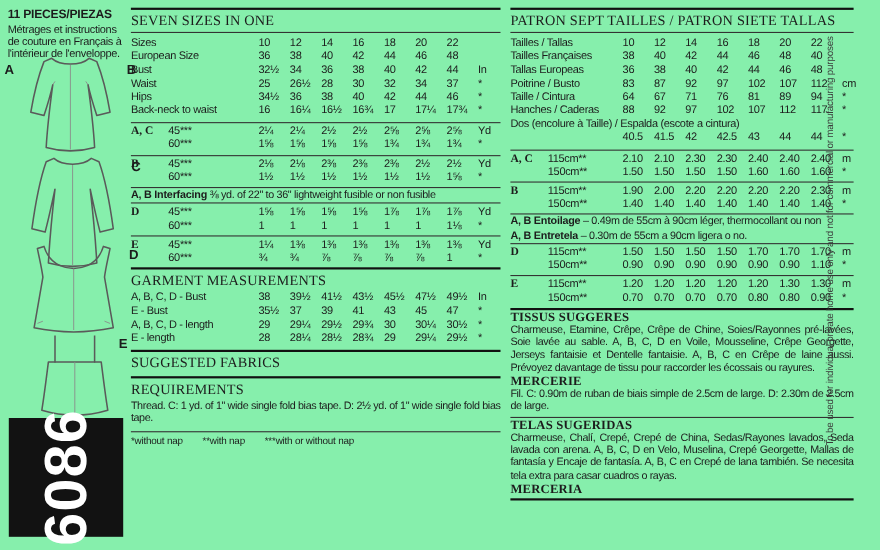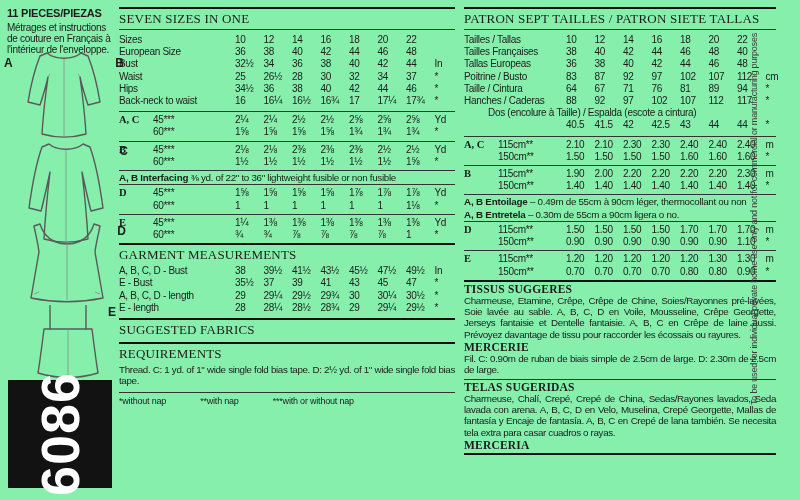--- a/index.html
+++ b/index.html
@@ -28,28 +28,28 @@
      margin:1px 0 0 0;letter-spacing:0.2px;}
   .trow{display:grid;grid-template-columns:var(--labw) repeat(7,var(--valw)) 1fr;
         font-size:10px;line-height:12.2px;letter-spacing:-0.3px;align-items:baseline;}
   .col-mid .trow{--labw:116px;--valw:28.5px;}
   .col-right .trow{--labw:102px;--valw:28.5px;}
   .tlabel{white-space:nowrap;}
   .tview{font-family:"Liberation Serif",serif;font-weight:bold;font-size:10.5px;
          display:inline-block;width:34px;letter-spacing:0;}
   .tval{white-space:nowrap;}
   .tunit{white-space:nowrap;}
-  .trow-full{font-size:10px;line-height:12.2px;letter-spacing:-0.3px;white-space:nowrap;margin-left:24px;}
+  .trow-full{font-size:10px;line-height:12.2px;letter-spacing:-0.3px;white-space:nowrap;}
   .gap4{height:4px;}
   .gap2{height:2px;}
   .note{font-size:9.8px;line-height:11.3px;letter-spacing:-0.3px;margin:1px 0;}
   .note b{letter-spacing:-0.2px;}
   .para{font-size:9.8px;line-height:11.3px;letter-spacing:-0.35px;margin:0 0 1px 0;
         text-align:justify;}
-  .footnote{font-size:9px;letter-spacing:-0.2px;margin-top:3px;display:flex;gap:34px;}
+  .footnote{font-size:9px;letter-spacing:-0.2px;margin-top:3px;display:flex;gap:18px;}
   
   .edge-note{position:absolute;right:-104px;top:250px;width:300px;
         transform:rotate(-90deg);transform-origin:center;
         font-size:9px;color:#3a3a3a;letter-spacing:-0.2px;text-align:center;
         white-space:nowrap;}
   svg .ln{fill:none;stroke:#5a5a5a;stroke-width:1.4;stroke-linecap:round;stroke-linejoin:round;}
   svg .thin{fill:none;stroke:#8a8a8a;stroke-width:0.8;}
 </style>
 </head>
 <body>

